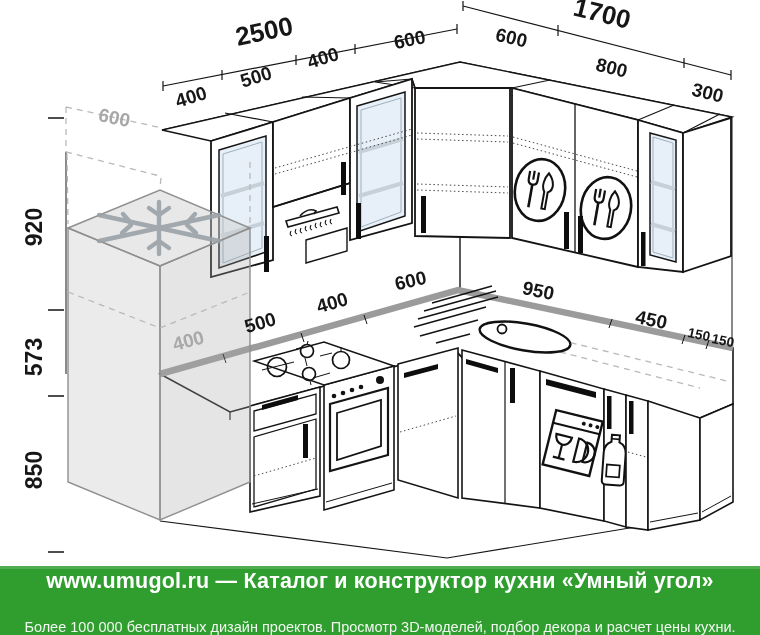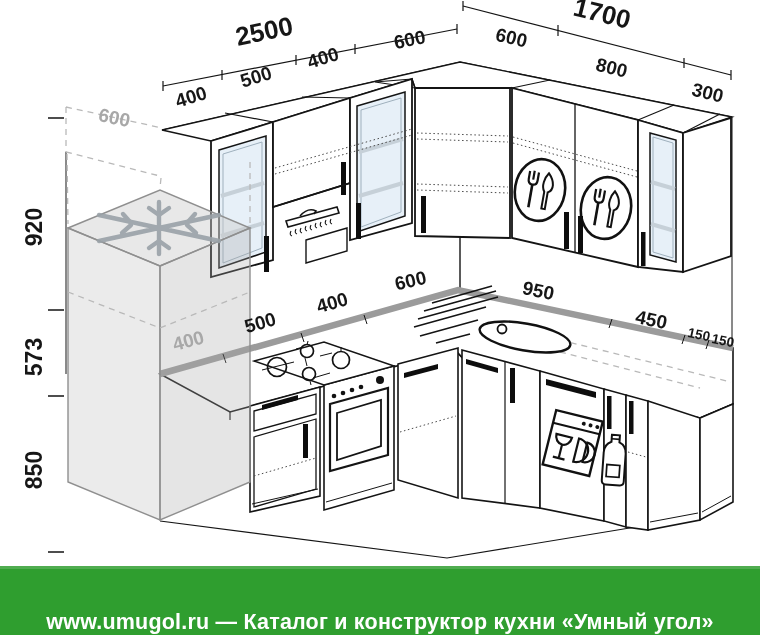--- a/index.html
+++ b/index.html
@@ -12,21 +12,21 @@
   .dim-sm{font-size:13.5px;}
   .dim-gray{fill:#a8a8a8;}
   .ln{stroke:#141414;fill:none;}
   .face{fill:#ffffff;stroke:#141414;}
   .glass{fill:#e7f0f8;stroke:#141414;}
   .dots{stroke:#4a4a4a;stroke-width:1;stroke-dasharray:1.5,2.6;fill:none;}
   .dash{stroke:#b9b9b9;stroke-width:1.3;stroke-dasharray:6,5;fill:none;}
   .handle{fill:#0d0d0d;stroke:none;}
   .footer{position:absolute;left:0;top:566px;width:760px;height:69px;
           background:#2f9e2f;border-top:3px solid #50ad50;box-sizing:border-box;
-          display:flex;flex-direction:column;justify-content:flex-end;align-items:center;gap:1px;}
+          display:flex;flex-direction:column;justify-content:space-between;align-items:center;gap:1px;}
   .f1{color:#ffffff;font-weight:bold;font-size:21.5px;white-space:nowrap;letter-spacing:.2px;}
   .f2{color:#f0f8f0;font-size:14.5px;white-space:nowrap;}
 </style>
 </head>
 <body>
 
 <div class="stage">
 
 <svg width="760" height="566" viewBox="0 0 760 566">
 
@@ -263,14 +263,15 @@
     <text class="dim dim-seg" transform="translate(412,287) rotate(-13)" text-anchor="middle">600</text>
     <text class="dim dim-seg" transform="translate(537,297) rotate(12)" text-anchor="middle">950</text>
     <text class="dim dim-seg" transform="translate(650,326) rotate(12)" text-anchor="middle">450</text>
     <text class="dim dim-sm" transform="translate(698,339) rotate(12)" text-anchor="middle">150</text>
     <text class="dim dim-sm" transform="translate(722,345) rotate(12)" text-anchor="middle">150</text>
   </g>
 </svg>
 
   <div class="footer">
     <div class="f1">www.umugol.ru — Каталог и конструктор кухни «Умный угол»</div>
+    <div class="f2">Более 100 000 бесплатных дизайн проектов. Просмотр 3D-моделей, подбор декора и расчет цены кухни.</div>
   </div>
 </div>
 
 </body></html>

